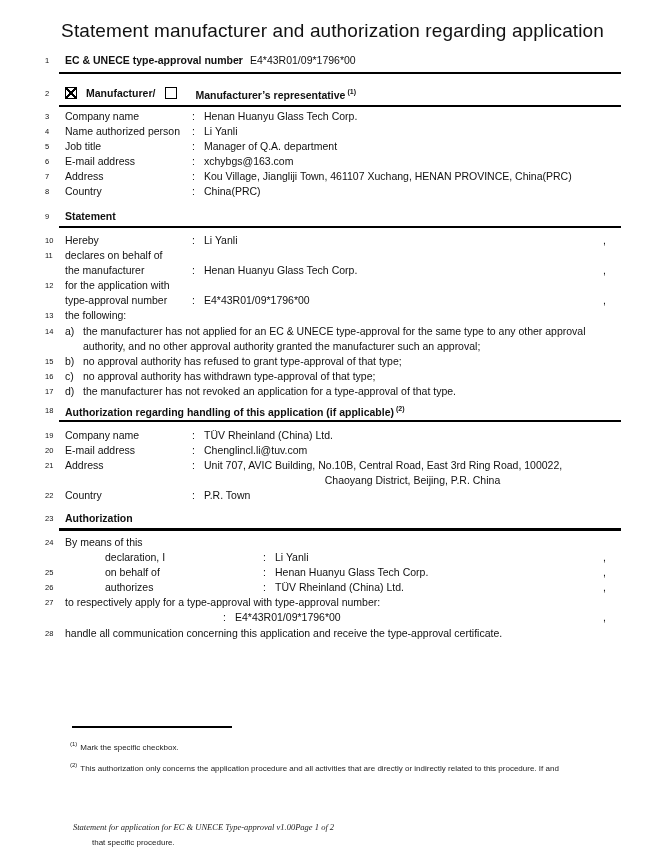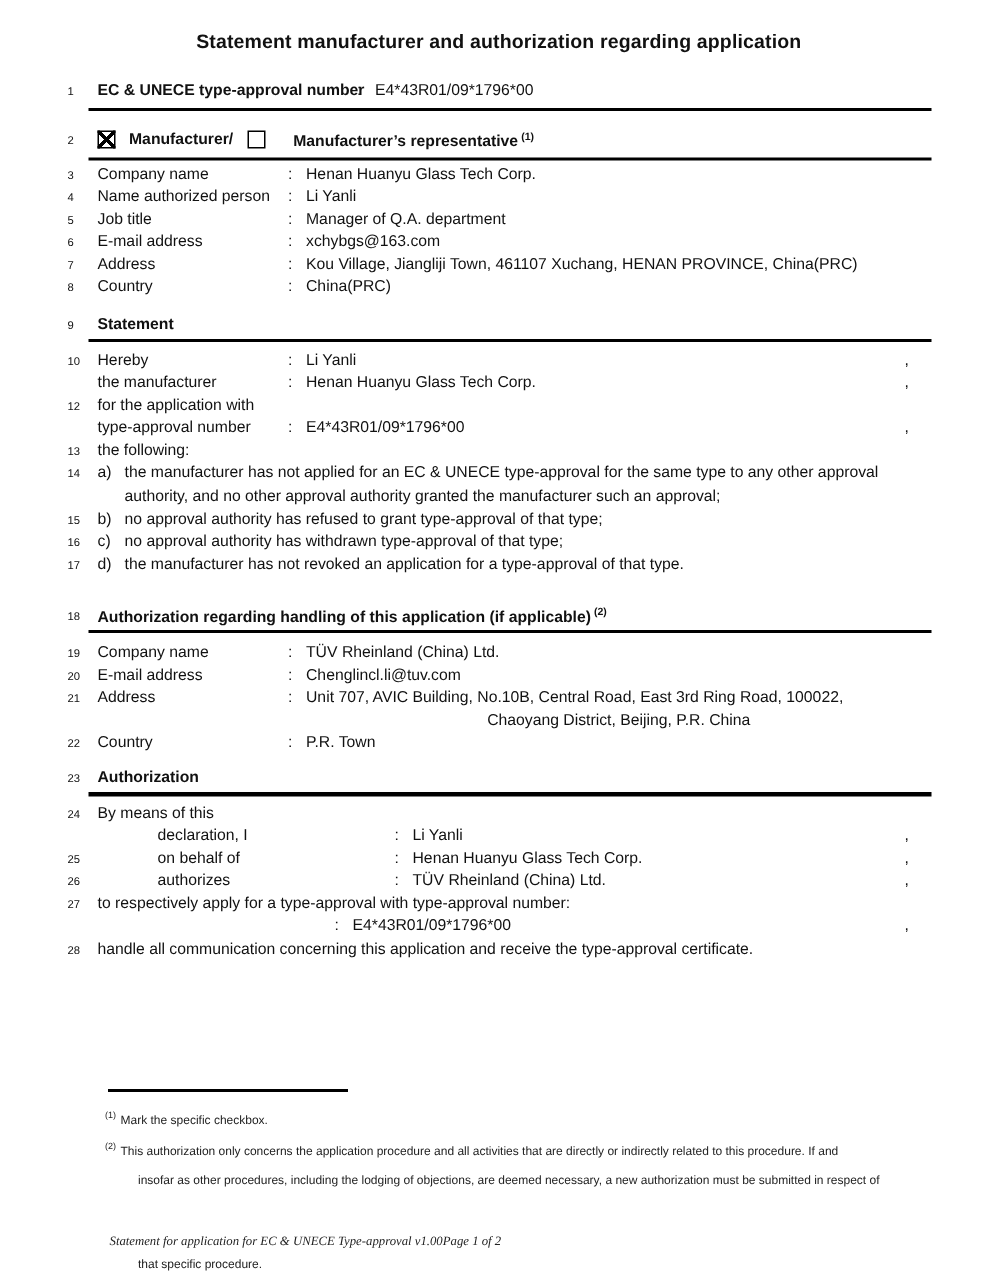--- a/index.html
+++ b/index.html
@@ -3,21 +3,21 @@
 <meta charset="utf-8">
 <style>
   html,body { margin:0; padding:0; background:#ffffff; }
   .page {
     position:relative; width:665px; height:853px; background:#ffffff;
     font-family:"Liberation Sans","DejaVu Sans",sans-serif;
     font-size:10.5px; color:#111; overflow:hidden;
   }
   .title {
     position:absolute; top:20px; left:0; right:0; text-align:center;
-    font-size:13px; font-weight:bold; letter-spacing:0.1px;
+    font-size:19px; font-weight:normal; letter-spacing:0.1px;
   }
   .doc { position:absolute; left:45px; top:0; width:576px; height:853px; }
   .block { position:absolute; left:0; right:0; }
   .row {
     position:relative; height:15.2px; line-height:15.2px; padding-left:20px;
     white-space:nowrap; display:flex; align-items:center;
   }
   .row > span { flex:none; }
   .num {
     position:absolute; left:0; top:0; width:16px; height:100%;
@@ -136,20 +136,24 @@
 
     <div class="block" style="top:232.5px">
       <div class="row">
         <span class="num">10</span>
         <span class="w-std">Hereby</span>
         <span class="colon">:</span>
         <span>Li Yanli</span>
         <span class="comma">,</span>
       </div>
       <div class="row">
+        <span class="num">11</span>
+        <span>declares on behalf of</span>
+      </div>
+      <div class="row">
         <span class="w-std">the manufacturer</span>
         <span class="colon">:</span>
         <span>Henan Huanyu Glass Tech Corp.</span>
         <span class="comma">,</span>
       </div>
       <div class="row">
         <span class="num">12</span>
         <span>for the application with</span>
       </div>
       <div class="row">
@@ -273,23 +277,20 @@
       </div>
     </div>
 
     <div class="fnsep"></div>
     <div class="fn" style="top:741px">
       <sup>(1)</sup><span class="fntext">Mark the specific checkbox.</span>
     </div>
     <div class="fn" style="top:762px">
       <sup>(2)</sup><span class="fntext">This authorization only concerns the application procedure and all activities that are directly or indirectly related to this procedure. If and</span>
     </div>
-    <div class="fn cont" style="top:782px">
-      <span>insofar as other procedures, including the lodging of objections, are deemed necessary, a new authorization must be submitted in respect of</span>
-    </div>
     <div class="fn cont" style="top:838px">
       <span>that specific procedure.</span>
     </div>
 
     <div class="footer">
       <span>Statement for application for EC &amp; UNECE Type-approval v1.00</span>
       <span>Page 1 of 2</span>
     </div>
 
   </div>

